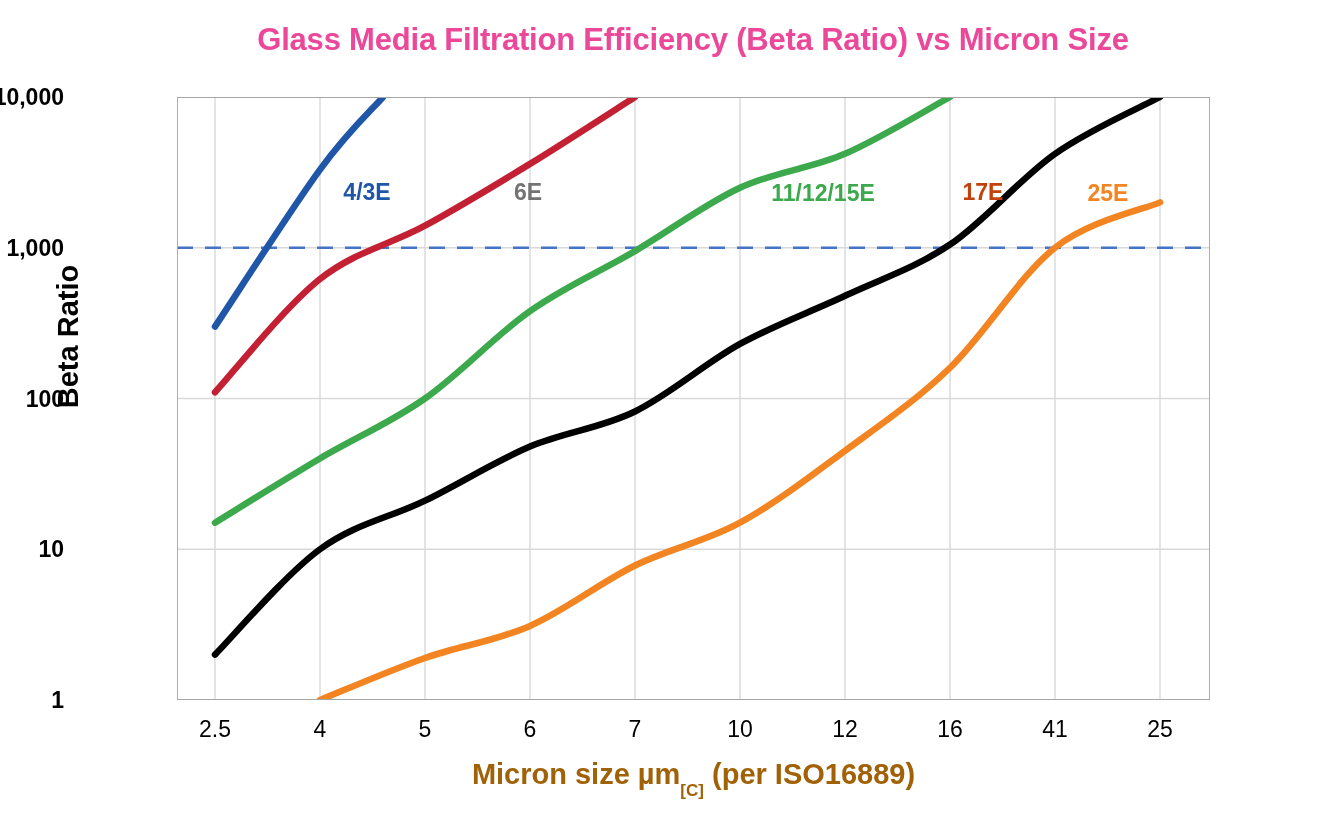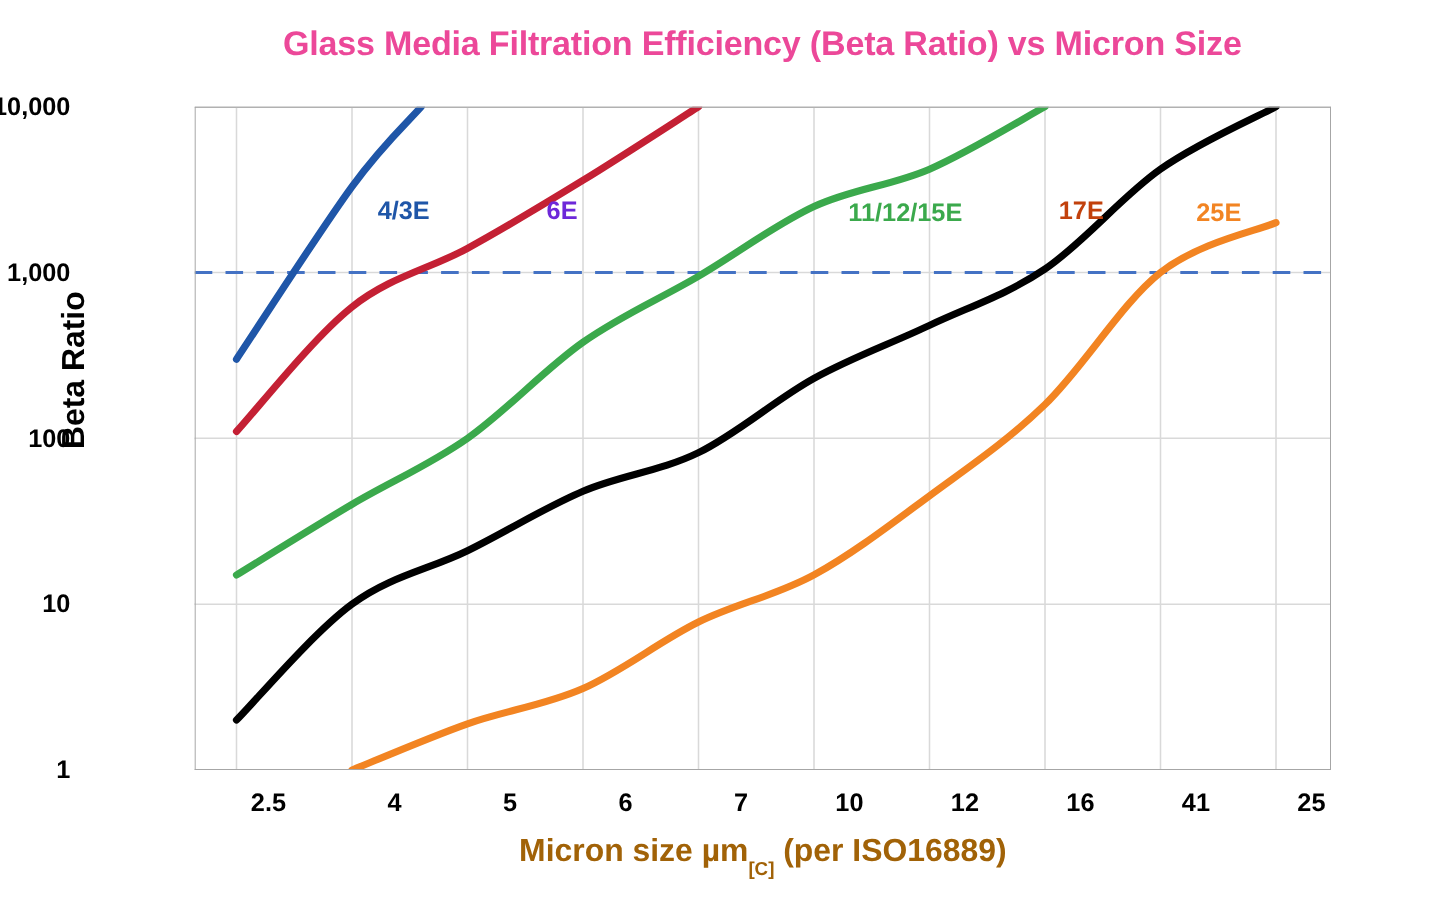--- a/index.html
+++ b/index.html
@@ -95,23 +95,23 @@
     font-weight: bold;
     color: #000000;
     transform: translateY(-50%);
     white-space: nowrap;
   }
   .xtick {
     position: absolute;
     top: 716px;
     width: 90px;
     margin-left: -45px;
-    text-align: right;
+    text-align: center;
     font-size: 23px;
-    font-weight: bold;
+    font-weight: normal;
     color: #000000;
     white-space: nowrap;
   }
 
   
   .series-label {
     position: absolute;
     font-size: 23px;
     font-weight: bold;
     white-space: nowrap;
@@ -198,19 +198,19 @@
       <div class="xtick" style="left: 530px;">6</div>
       <div class="xtick" style="left: 635px;">7</div>
       <div class="xtick" style="left: 740px;">10</div>
       <div class="xtick" style="left: 845px;">12</div>
       <div class="xtick" style="left: 950px;">16</div>
       <div class="xtick" style="left: 1055px;">41</div>
       <div class="xtick" style="left: 1160px;">25</div>
     </div>
   <div id="series-label-layer">
       <div class="series-label" style="left: 367px; top: 192px; color: rgb(31, 86, 168);">4/3E</div>
-      <div class="series-label" style="left: 511px; top: 192px; color: #6d28d9;">6E</div>
+      <div class="series-label" style="left: 528px; top: 192px; color: #737373;">6E</div>
       <div class="series-label" style="left: 823px; top: 193px; color: rgb(59, 169, 76);">11/12/15E</div>
       <div class="series-label" style="left: 983px; top: 192px; color: #c2410c;">17E</div>
       <div class="series-label" style="left: 1108px; top: 193px; color: rgb(242, 132, 34); text-align: center;">25E</div>
     </div>
 
 </div>
 
 </body></html>

